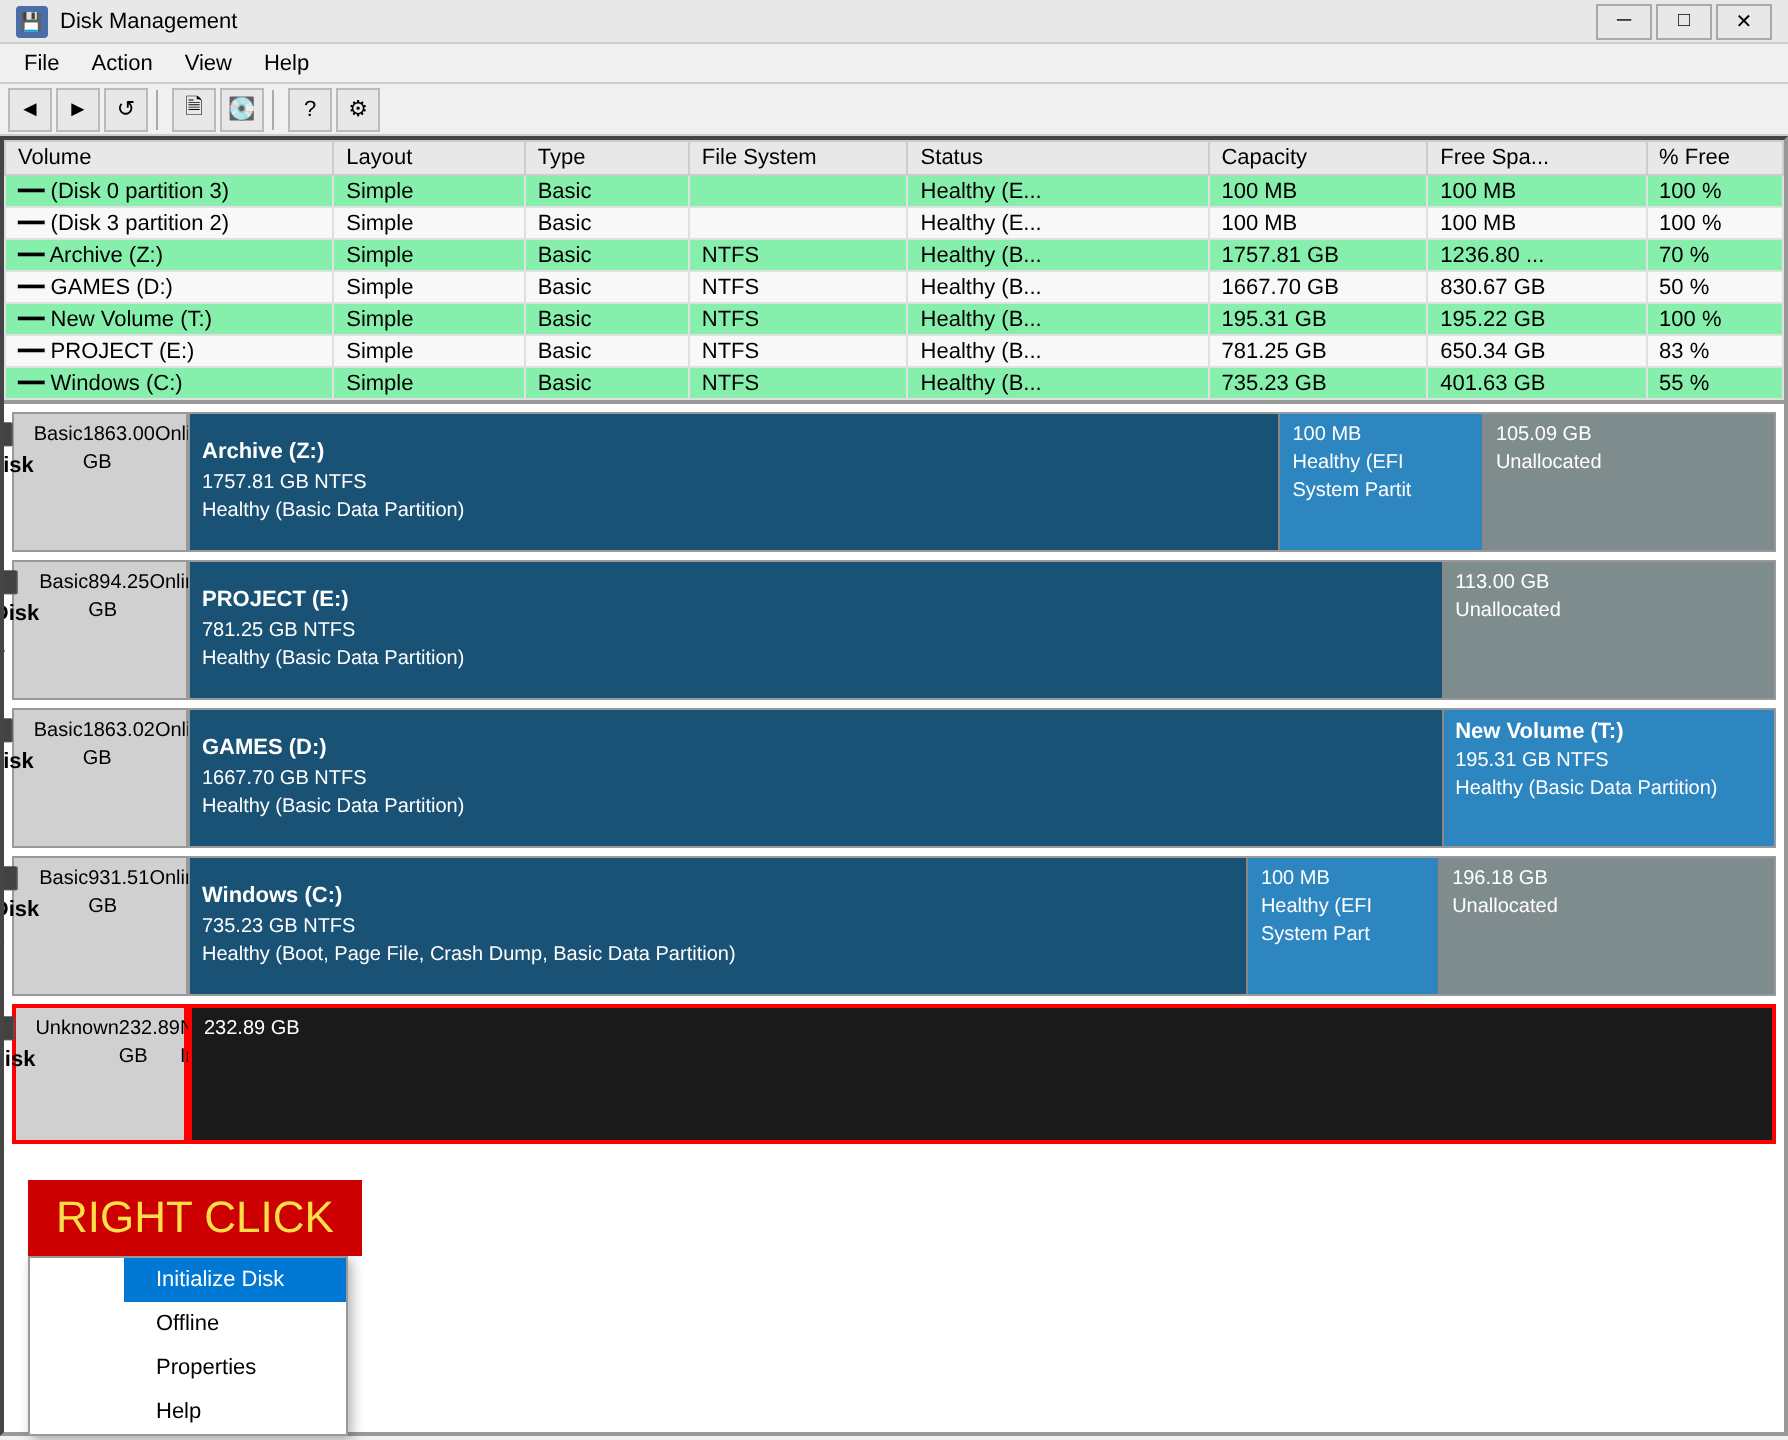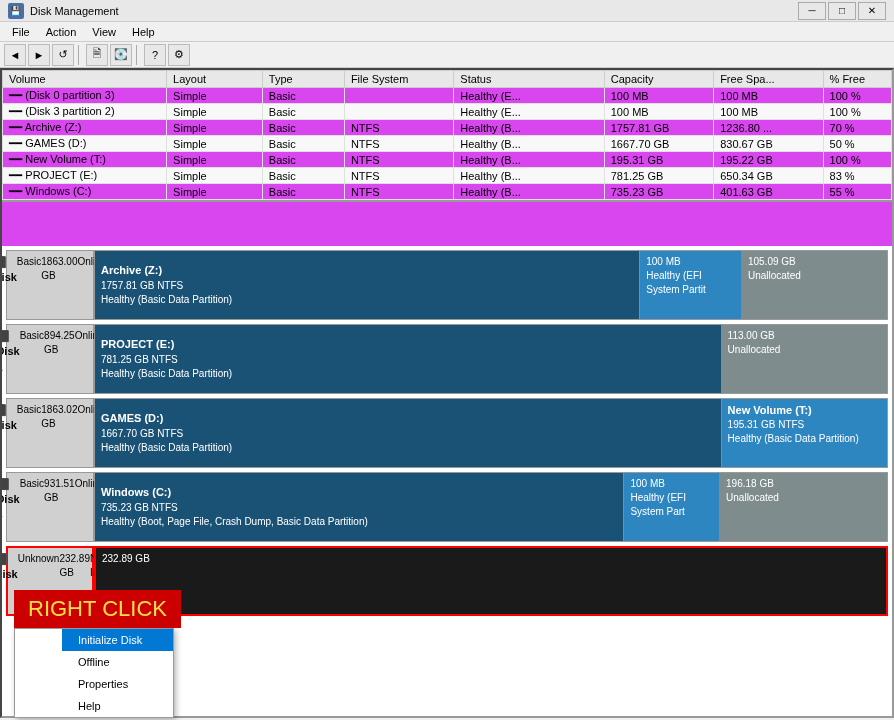--- a/index.html
+++ b/index.html
@@ -51,26 +51,25 @@
       width: 22px; height: 22px;
       background: #e8e8e8;
       border: 1px solid #bbb;
       display: flex; align-items: center; justify-content: center;
       cursor: pointer; font-size: 11px;
     }
     .toolbar-separator { width: 4px; height: 20px; border-left: 1px solid #aaa; margin: 0 2px; }
 
     
     .main-window {
-      background: #d946ef;
+      background: #86efac;
       border: 2px inset #999;
       height: calc(100vh - 70px);
       display: flex;
       flex-direction: column;
-      gap: 44px;
     }
 
     
     .volume-list {
       flex: 0 0 auto;
       border-bottom: 2px solid #999;
       overflow-x: auto;
       max-height: 200px;
     }
     table {

